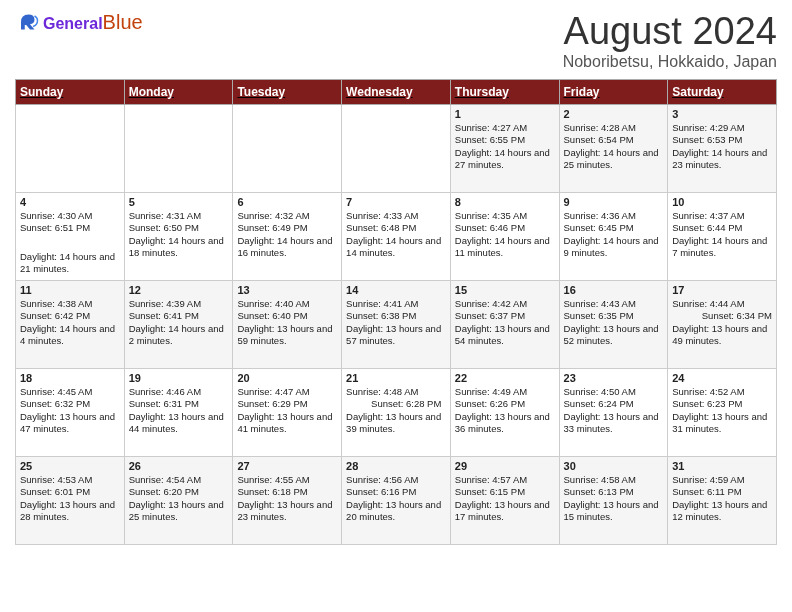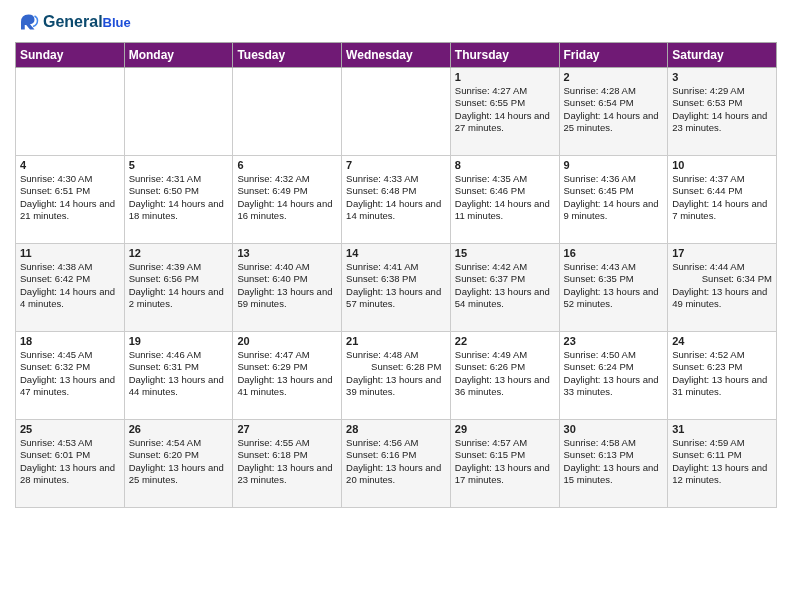--- a/index.html
+++ b/index.html
@@ -17,26 +17,26 @@
       margin-bottom: 8px;
     }
     .logo {
       display: flex;
       align-items: center;
       gap: 4px;
     }
     .logo-text-general {
       font-size: 16px;
       font-weight: bold;
-      color: #0c4a6e;
+      color: #6d28d9;
     }
     .logo-text-blue {
-      font-size: 13px;
-      font-weight: bold;
-      color: #1d4ed8;
+      font-size: 20px;
+      font-weight: normal;
+      color: #c2410c;
     }
     .logo-icon {
       width: 24px;
       height: 24px;
     }
     .title-area {
       text-align: right;
     }
     .calendar-title {
       font-size: 38px;
@@ -46,21 +46,22 @@
     .calendar-subtitle {
       font-size: 16px;
       color: #555;
     }
     table {
       width: 100%;
       border-collapse: collapse;
       table-layout: fixed;
     }
     thead tr {
-      background-color: #701a75;
+      background-color: #7f1d1d;
+      text-decoration: underline;
     }
     thead th {
       color: #fff;
       font-size: 12px;
       font-weight: bold;
       padding: 5px 4px;
       text-align: left;
       border: 1px solid #aaa;
     }
     tbody tr {
@@ -94,20 +95,22 @@
   <div class="logo">
     <svg class="logo-icon" viewBox="0 0 32 32">
       <path d="M8 16 Q8 6 18 6 Q26 6 26 13 Q26 18 20 19 L26 26 L20 26 L15 20 L13 20 L13 26 L8 26 Z" fill="#3366cc"></path>
       <path d="M26 8 Q30 10 30 14 Q30 20 24 22" fill="none" stroke="#4488ee" stroke-width="2"></path>
     </svg>
     <div>
       <span class="logo-text-general">General</span><span class="logo-text-blue">Blue</span>
     </div>
   </div>
   <div class="title-area">
+    <div class="calendar-title">August 2024</div>
+    <div class="calendar-subtitle">Noboribetsu, Hokkaido, Japan</div>
   </div>
 </div>
 
 <table>
   <thead>
     <tr>
     <th>Sunday</th>
         <th>Monday</th>
         <th>Tuesday</th>
         <th>Wednesday</th>
@@ -139,21 +142,21 @@
           <span style="display: block; line-height: 1.3;">Sunrise: 4:29 AM</span>
           <span style="display: block; line-height: 1.3;">Sunset: 6:53 PM</span>
           <span style="display: block; line-height: 1.3;">Daylight: 14 hours and 23 minutes.</span>
         </td>
       </tr>
       <tr>
         <td>
           <span class="day-num">4</span>
           <span style="display: block; line-height: 1.3;">Sunrise: 4:30 AM</span>
           <span style="display: block; line-height: 1.3;">Sunset: 6:51 PM</span>
-          <span style="display: block; line-height: 1.3;">Daylight: 14 hours and 21 minutes.</span>
+          <span style="display: block; line-height: 1.3; margin-top: 16px;">Daylight: 14 hours and 21 minutes.</span>
         </td>
         <td>
           <span class="day-num">5</span>
           <span style="display: block; line-height: 1.3;">Sunrise: 4:31 AM</span>
           <span style="display: block; line-height: 1.3;">Sunset: 6:50 PM</span>
           <span style="display: block; line-height: 1.3;">Daylight: 14 hours and 18 minutes.</span>
         </td>
         <td>
           <span class="day-num">6</span>
           <span style="display: block; line-height: 1.3;">Sunrise: 4:32 AM</span>
@@ -188,21 +191,21 @@
       <tr>
         <td>
           <span class="day-num">11</span>
           <span style="display: block; line-height: 1.3;">Sunrise: 4:38 AM</span>
           <span style="display: block; line-height: 1.3;">Sunset: 6:42 PM</span>
           <span style="display: block; line-height: 1.3;">Daylight: 14 hours and 4 minutes.</span>
         </td>
         <td>
           <span class="day-num">12</span>
           <span style="display: block; line-height: 1.3;">Sunrise: 4:39 AM</span>
-          <span style="display: block; line-height: 1.3;">Sunset: 6:56 PM</span>
+          <span style="display: block; line-height: 1.3;">Sunset: 6:41 PM</span>
           <span style="display: block; line-height: 1.3;">Daylight: 14 hours and 2 minutes.</span>
         </td>
         <td>
           <span class="day-num">13</span>
           <span style="display: block; line-height: 1.3;">Sunrise: 4:40 AM</span>
           <span style="display: block; line-height: 1.3;">Sunset: 6:40 PM</span>
           <span style="display: block; line-height: 1.3;">Daylight: 13 hours and 59 minutes.</span>
         </td>
         <td>
           <span class="day-num">14</span>

